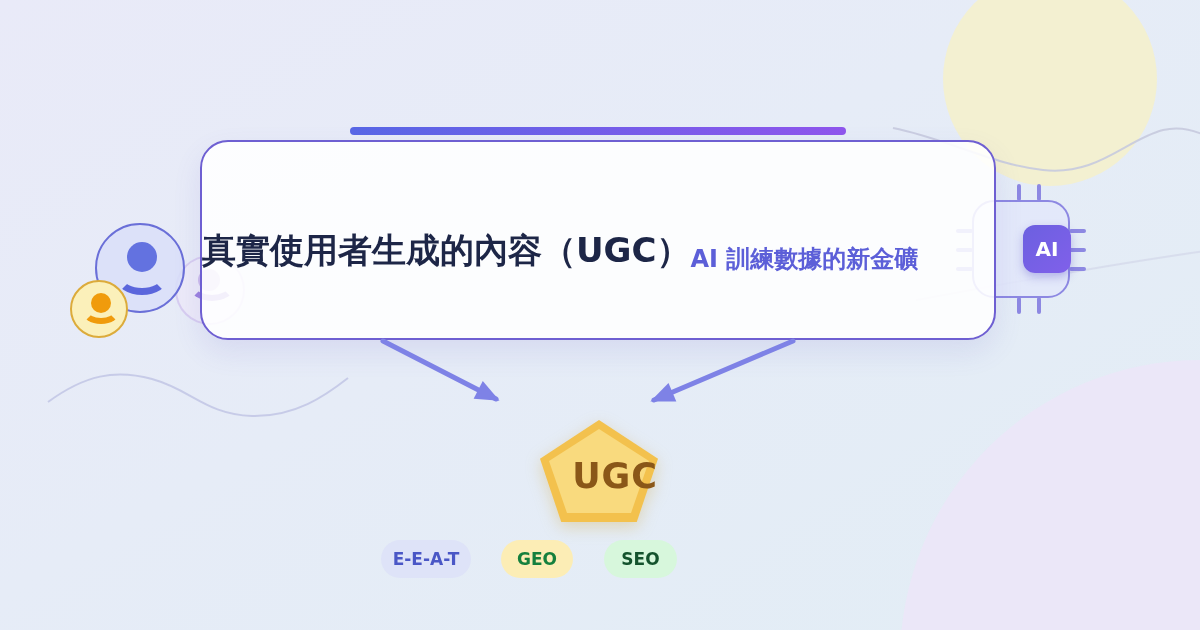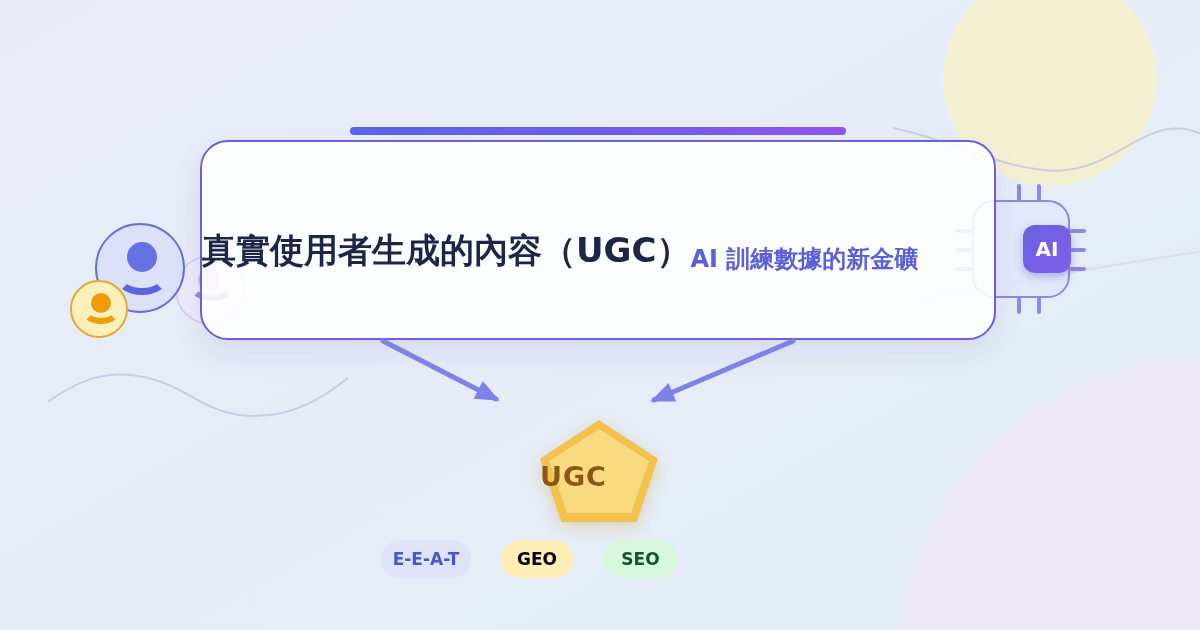--- a/index.html
+++ b/index.html
@@ -85,29 +85,29 @@
   
   .pentagon { position:absolute; left:540px; top:420px; width:118px; height:102px; z-index:4;
     filter:drop-shadow(0 5px 8px rgba(205,160,40,0.30)); }
   .pent-outer, .pent-inner {
     position:absolute; clip-path:polygon(50% 0%, 100% 38%, 82% 100%, 18% 100%, 0% 38%);
   }
   .pent-outer { left:0; top:0; width:118px; height:102px; background:#f3c14d; }
   .pent-inner { left:9px; top:9px; width:100px; height:84px; background:#f9da7e; }
   .pent-label {
     position:absolute; left:0; right:0; top:56px; transform:translateY(-50%);
-    text-align:left; color:#8a5718; font-weight:bold; font-size:27px; letter-spacing:1px;
+    text-align:right; color:#8a5718; font-weight:bold; font-size:35px; letter-spacing:1px;
   }
   
   .badge {
     position:absolute; top:540px; height:38px; line-height:38px; border-radius:19px;
     text-align:center; font-weight:bold; font-size:17px; z-index:4;
   }
   .badge-eeat { left:381px; width:90px;  background:#dee3f8; color:#4a57c6;text-align:center; }
-  .badge-geo  { left:501px; width:72px;  background:#fcedb5; color:#000000; }
+  .badge-geo  { left:501px; width:72px;  background:#fcedb5; color:#15803d; }
   .badge-seo  { left:604px; width:73px;  background:#d7f7dc; color:#14532d; }
   .badge-ai   { left:700px; width:114px; background:#dee3fa; color:#4554c8; }
 </style>
 </head>
 <body>
 
 <div class="stage">
 
   <div class="circle-yellow"></div>
   <div class="circle-lavender"></div>

